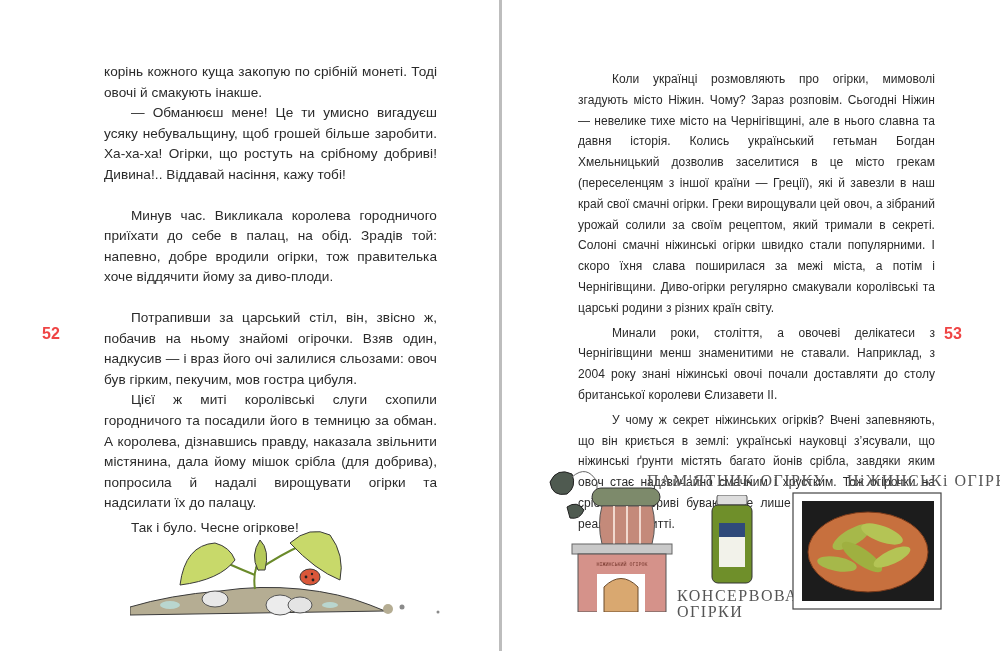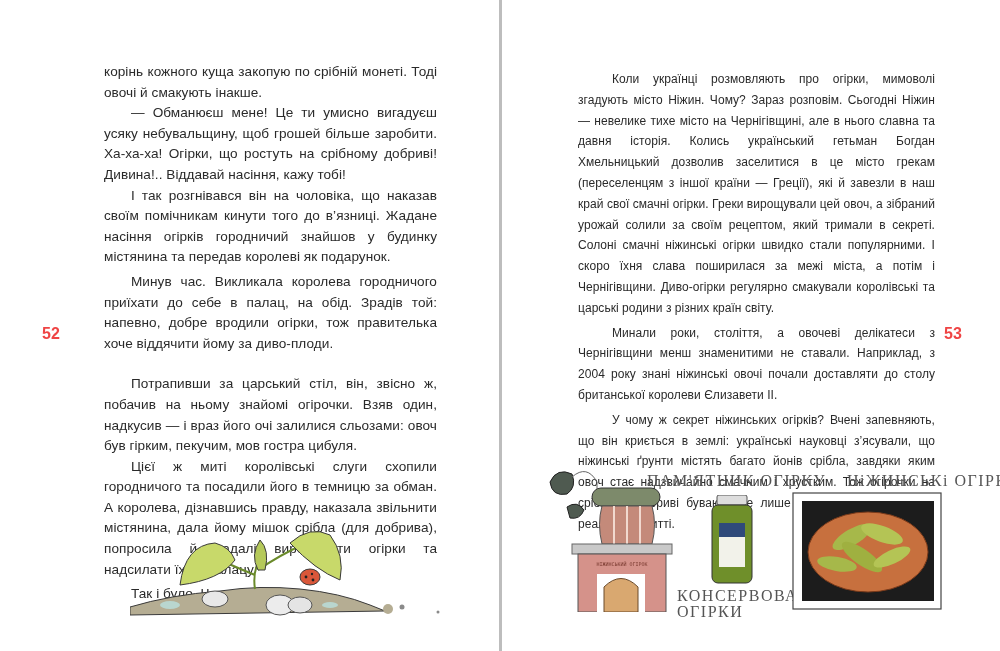--- a/index.html
+++ b/index.html
@@ -40,22 +40,21 @@
 </head>
 <body>
 
 <div class="spread">
   <div class="topline"></div>
 
   <div class="page left">
     <div class="text">
       <p class="noindent">корінь кожного куща закопую по срібній монеті. Тоді овочі й смакують інакше.</p>
       <p>— Обманюєш мене! Це ти умисно вигадуєш усяку небувальщину, щоб грошей більше заробити. Ха-ха-ха! Огірки, що ростуть на срібному добриві! Дивина!.. Віддавай насіння, кажу тобі!</p>
-      <p>І так розгнівався він на чоловіка, що наказав своїм помічникам кинути того до в’язниці. Жадане насіння огірків городничий знайшов у будинку містянина та передав королеві як подарунок.</p>
-      <p style="margin-top:4px">Минув час. Викликала королева городничого приїхати до себе в палац, на обід. Зрадів той: напевно, добре вродили огірки, тож правителька хоче віддячити йому за диво-плоди.</p>
+      <p style="margin-top:20px">Минув час. Викликала королева городничого приїхати до себе в палац, на обід. Зрадів той: напевно, добре вродили огірки, тож правителька хоче віддячити йому за диво-плоди.</p>
       <p style="margin-top:20px">Потрапивши за царський стіл, він, звісно ж, побачив на ньому знайомі огірочки. Взяв один, надкусив — і враз його очі залилися сльозами: овоч був гірким, пекучим, мов гостра цибуля.</p>
       <p>Цієї ж миті королівські слуги схопили городничого та посадили його в темницю за обман. А королева, дізнавшись правду, наказала звільнити містянина, дала йому мішок срібла (для добрива), попросила й надалі вирощувати огірки та надсилати їх до палацу.</p>
       <p style="margin-top:4px">Так і було. Чесне огіркове!</p>
     </div>
 
     <div class="page-num">52</div>
 
     <div class="illus" style="left:130px; top:525px; width:320px; height:100px;">
       <svg width="320" height="100" viewBox="0 0 320 100">
 

